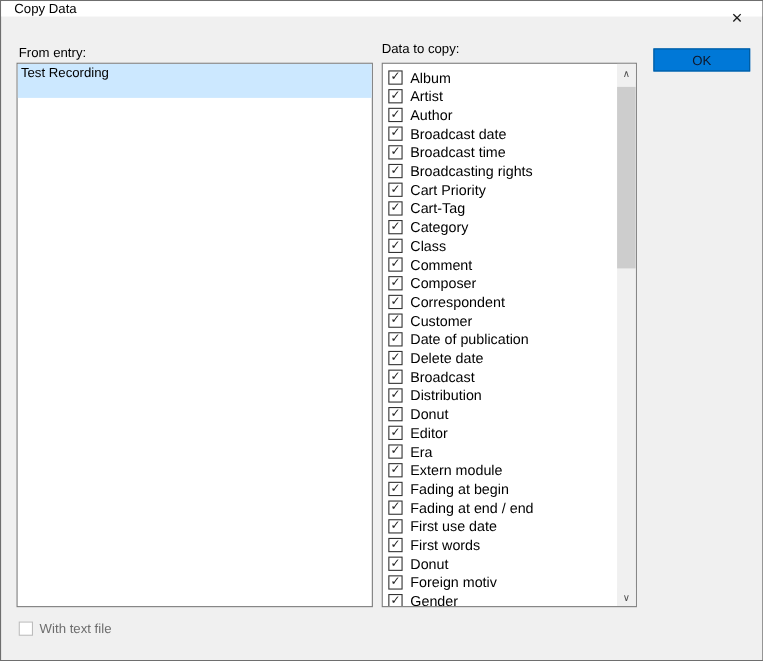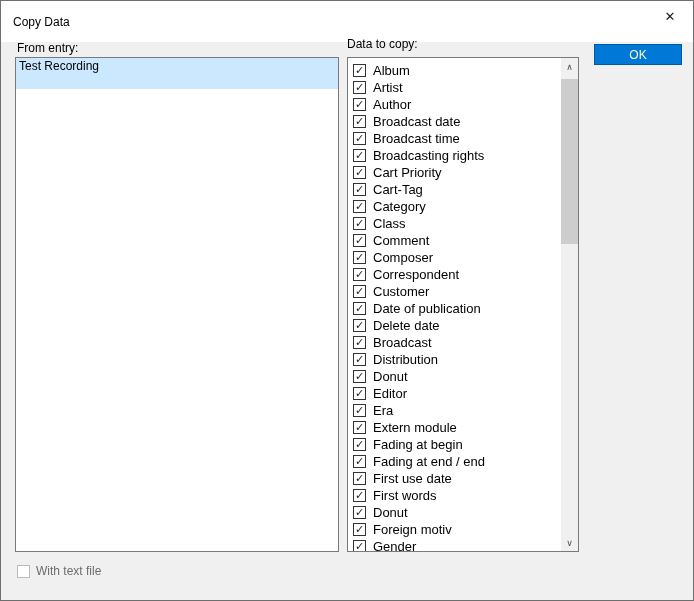--- a/index.html
+++ b/index.html
@@ -6,22 +6,22 @@
   html, body { width: 694px; height: 601px; font-family: "Liberation Sans", sans-serif; }
   body { background: #ffffff; }
 
   .dialog {
     position: absolute; left: 0; top: 0; width: 694px; height: 601px;
     background: #f0f0f0; border: 1px solid #6e6e6e; overflow: hidden;
   }
 
   
   .titlebar {
-    position: absolute; left: 0; top: 0; width: 100%; height: 41px;
-    background: #ffffff; display: flex; align-items: center;
+    position: absolute; left: 0; top: 0; width: 100%; height: 14px;
+    background: #ffffff; display: flex; align-items: flex-end;
   }
   .titlebar-title {
     margin-left: 12px; font-size: 12px; color: #000000;
   }
   .close-btn {
     position: absolute; right: 0; top: 0; width: 46px; height: 30px;
     display: flex; align-items: center; justify-content: center;
     font-size: 13px; color: #1a1a1a; cursor: default;
   }
 
@@ -84,21 +84,21 @@
 
   
   .btn {
     position: absolute; left: 593px; width: 88px; height: 21px;
     display: flex; align-items: center; justify-content: center;
     font-size: 12px; font-family: "Liberation Sans", sans-serif;
     background: #e1e1e1; border: 1px solid #adadad; color: #000000;
     cursor: default;
   }
   .btn-ok {
-    top: 43px; background: #0078d7; border: 1px solid #005a9e; color: #fef9c3;
+    top: 43px; background: #0078d7; border: 1px solid #005a9e; color: #0f172a;
   }
   .btn-cancel { top: 72px; }
   .btn-select-all { top: 120px; }
   .btn-deselect-all { top: 151px; }
 
   
   .footer-check {
     position: absolute; left: 16px; top: 563px;
     display: flex; align-items: center; justify-content: space-between;
   }

